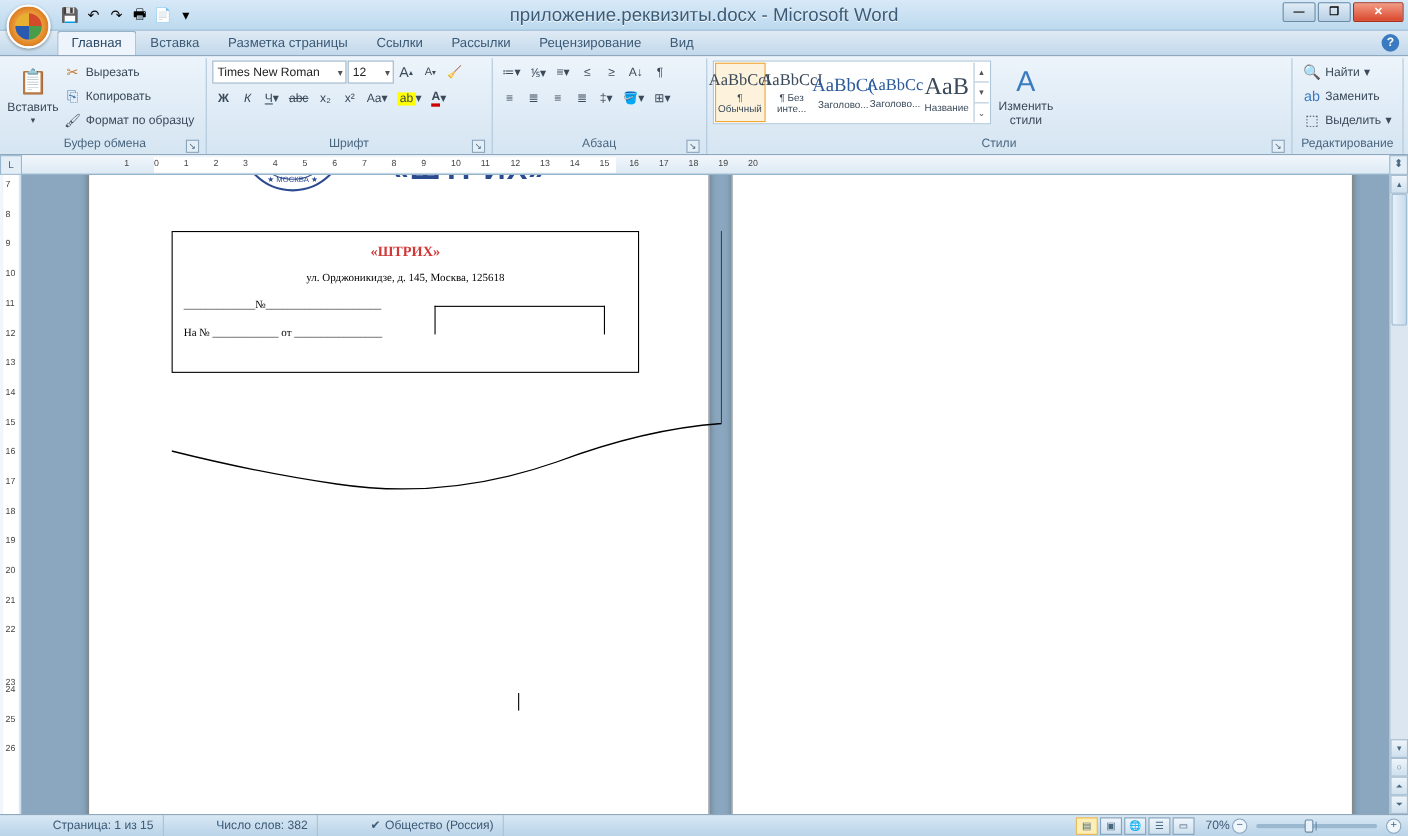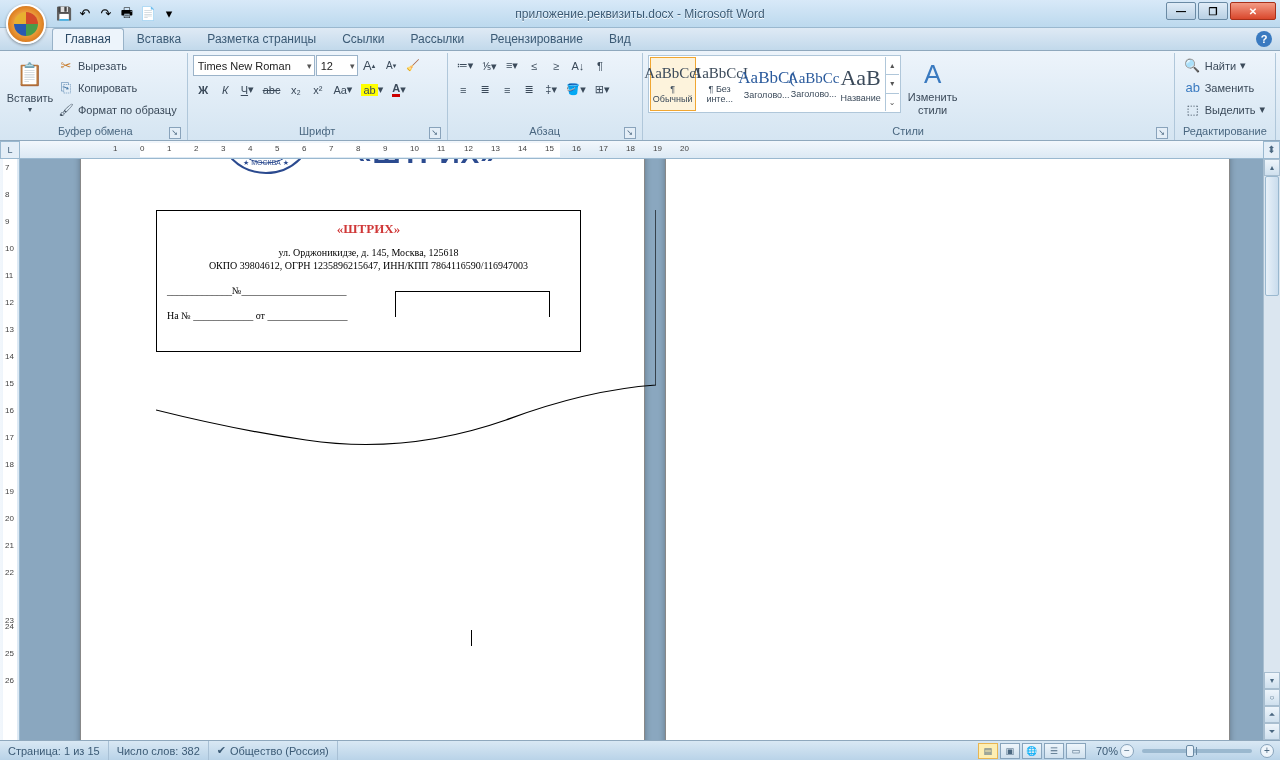--- a/index.html
+++ b/index.html
@@ -4,21 +4,21 @@
 <style>
 * { margin:0; padding:0; box-sizing:border-box; font-family:"Segoe UI",Tahoma,sans-serif; }
 body { width:1280px; height:760px; background:#b8d4e7; overflow:hidden; font-size:11px; position:relative; }
 
 
 .titlebar { height:28px; background:linear-gradient(#d8e9f8,#bcd9ee); display:flex; align-items:center; border-bottom:1px solid #9ab8cf; position:relative;}
 .office-btn { width:40px; height:40px; border-radius:50%; background:radial-gradient(#fce088,#e58b2a 60%,#b35514); position:absolute; left:6px; top:4px; z-index:50; border:2px solid #fff; box-shadow:0 1px 3px rgba(0,0,0,.4);}
 .office-btn::before { content:""; position:absolute; inset:6px; border-radius:50%; background:conic-gradient(#d34a2a 0 90deg,#4a9b4a 90deg 180deg,#2a5ab0 180deg 270deg,#e8b030 270deg 360deg);}
 .qat { margin-left:54px; display:flex; gap:1px; align-items:center; height:100%;}
 .qat-item { width:20px; height:20px; display:flex; align-items:center; justify-content:center; border:1px solid transparent; border-radius:2px; font-size:13px;}
-.title { position:absolute; left:50%; transform:translateX(-50%); color:#3b5a75; font-size:12px; text-shadow:0 1px #fff;}
+.title { position:absolute; left:50%; transform:translateX(-50%); color:#3b5a75; font-size:17px; text-shadow:0 1px #fff;}
 .winctrl { position:absolute; right:4px; top:2px; display:flex; gap:2px;}
 .winbtn { width:30px; height:18px; border:1px solid #6a8aa4; border-radius:2px; display:flex; align-items:center; justify-content:center; font-size:10px; font-weight:bold; background:linear-gradient(#e0ecf7,#b8d0e4);}
 .winbtn.close { width:46px; background:linear-gradient(#f39b85,#d9472c); color:#fff; border-color:#a8301a;}
 
 
 .tabs { height:23px; background:linear-gradient(#dfeaf5,#c2d9eb); display:flex; align-items:flex-end; padding-left:52px; border-bottom:1px solid #8fa8bd; position:relative;}
 .tab { padding:3px 12px 4px; color:#3b5a75; border:1px solid transparent; border-bottom:none; border-radius:3px 3px 0 0; cursor:default; font-size:12px;}
 .tab.active { background:#edf4fb; border-color:#98b2c8; color:#2b4965;}
 .help-btn { position:absolute; right:8px; top:3px; width:16px; height:16px; border-radius:50%; background:#3a7ac0; color:#fff; font-size:11px; font-weight:bold; text-align:center; line-height:16px;}
 
@@ -71,21 +71,21 @@
 .lh-ref { margin-top:14px; font-family:"Times New Roman",serif; font-size:10px;}
 .corner-mark { position:absolute; right:30px; bottom:34px; width:155px; height:26px; border-top:1px solid #000; border-left:1px solid #000; border-right:1px solid #000;}
 .torn { position:absolute; left:75px; top:60px; width:500px; height:280px; pointer-events:none;}
 .stamp-frag { position:absolute; left:130px; top:-10px; width:110px; height:40px; overflow:hidden;}
 .stamp-frag svg { position:absolute; top:-70px; left:0;}
 .big-logo { position:absolute; left:275px; top:-12px; font-family:"Impact","Arial Black",sans-serif; font-size:28px; font-weight:900; color:#2b4a8f; letter-spacing:1px;}
 .cursor { position:absolute; left:390px; top:480px; width:1px; height:16px; background:#000;}
 
 
 .statusbar { position:absolute; bottom:0; left:0; right:0; height:20px; background:linear-gradient(#d9e8f4,#b9d3e8); border-top:1px solid #8fa8bd; display:flex; align-items:center; font-size:11px; color:#3b5a75;}
-.sb-cell { padding:0 8px; border-right:1px solid #a8c0d5; height:100%; display:flex; align-items:center; gap:4px;}
+.sb-cell { padding:0 8px; border-right:1px solid #a8c0d5; height:100%; display:flex; align-items:center; gap:4px;margin-left:40px;}
 .sb-right { margin-left:auto; display:flex; align-items:center; gap:2px; padding-right:6px;}
 .view-btn { width:20px; height:16px; border:1px solid #88a4bc; background:linear-gradient(#eef5fb,#cfe0ee); font-size:9px; display:flex; align-items:center; justify-content:center; color:#4a6780;}
 .view-btn.active { background:#fdeeb3; border-color:#e8b552;}
 .zoom-slider { width:110px; height:4px; background:#9ab8cf; position:relative; margin:0 6px; border-radius:2px;}
 .zoom-thumb { position:absolute; top:-4px; left:44px; width:8px; height:12px; background:#e8f1f9; border:1px solid #6a8aa4; border-radius:2px;}
 .zoom-center { position:absolute; top:-2px; left:54px; width:1px; height:8px; background:#6a8aa4;}
 .zoom-btn { width:14px; height:14px; border:1px solid #88a4bc; border-radius:7px; background:#eef5fb; font-size:10px; line-height:12px; text-align:center; color:#4a6780;}
 
 .ico-scissors::before{content:"✂";color:#c77a2a;}
 .ico-copy::before{content:"⎘";color:#4a7aa8;}
@@ -322,21 +322,20 @@
         <svg width="110" height="110">
             <circle cx="55" cy="55" r="48" fill="none" stroke="#2b4a8f" stroke-width="2"></circle>
             <circle cx="55" cy="55" r="38" fill="none" stroke="#2b4a8f" stroke-width="1"></circle>
             <text x="55" y="95" text-anchor="middle" font-size="7" fill="#2b4a8f">★ МОСКВА ★</text>
           </svg>
       </div>
       <div class="big-logo">«ШТРИХ»</div>
       <div class="letterhead">
         <div class="lh-title">«ШТРИХ»</div>
         <div class="lh-line" style="margin-top:10px">ул. Орджоникидзе, д. 145, Москва, 125618</div>
-        <div class="lh-line">ОКПО 39804612, ОГРН 1235896215647, ИНН/КПП 7864116590/116947003</div>
         <div class="lh-ref">_____________№_____________________</div>
         <div class="lh-ref">На № ____________ от ________________</div>
         <div class="corner-mark"></div>
       </div>
       <svg class="torn" viewBox="0 0 500 280">
           <path d="M 0 200 Q 80 220 150 230 Q 250 245 350 210 Q 430 180 500 175 L 500 0" fill="none" stroke="#000" stroke-width="1.2"></path>
         </svg>
       <div class="cursor"></div>
     </div>
     <div class="page page2"></div>

